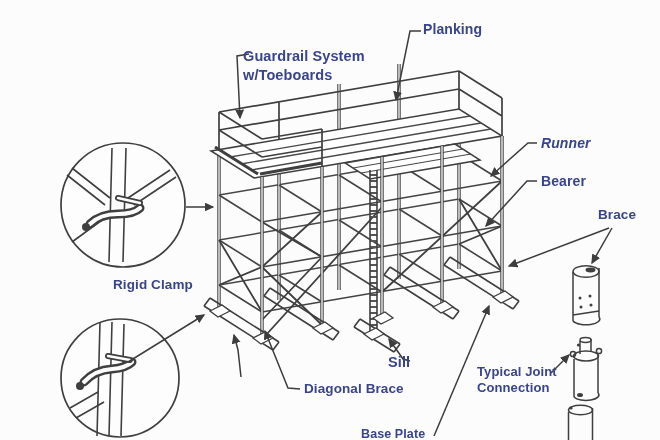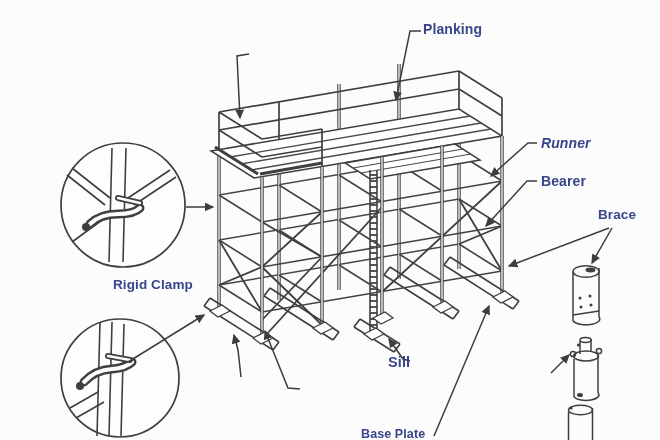--- a/index.html
+++ b/index.html
@@ -170,21 +170,26 @@
     <path d="M186,207 L213,207" marker-end="url(#ah)"></path>
     <path d="M128,362 L204,315" marker-end="url(#ah)"></path>
     <path d="M241,377 L238,350 L234,335" marker-end="url(#ah)"></path>
     <path d="M300,389 L288,388 L265,331" marker-end="url(#ah)"></path>
     <path d="M410,361 L403,359 L389,339" marker-end="url(#ah)"></path>
     <path d="M551,373 L569,355" marker-end="url(#ah)"></path>
     <path d="M434,436 L489,306" marker-end="url(#ah)"></path>
   </g>
 </svg>
 
+<div class="lbl s145" style="left:243px;top:47px;">Guardrail System
+w/Toeboards</div>
 <div class="lbl s14" style="left:423px;top:21px;">Planking</div>
 <div class="lbl s14" style="left:541px;top:135px;font-style:italic;">Runner</div>
 <div class="lbl s14" style="left:541px;top:173px;">Bearer</div>
 <div class="lbl s135" style="left:598px;top:206px;">Brace</div>
 <div class="lbl s135" style="left:78px;top:276px;padding-left:35px;">Rigid Clamp</div>
+<div class="lbl s135" style="left:304px;top:380px;">Diagonal Brace</div>
 <div class="lbl s145" style="left:388px;top:353px;">Sill</div>
+<div class="lbl s13" style="left:477px;top:364px;">Typical Joint
+Connection</div>
 <div class="lbl s125" style="left:361px;top:427px;">Base Plate</div>
 
 </div>
 
 </body></html>

